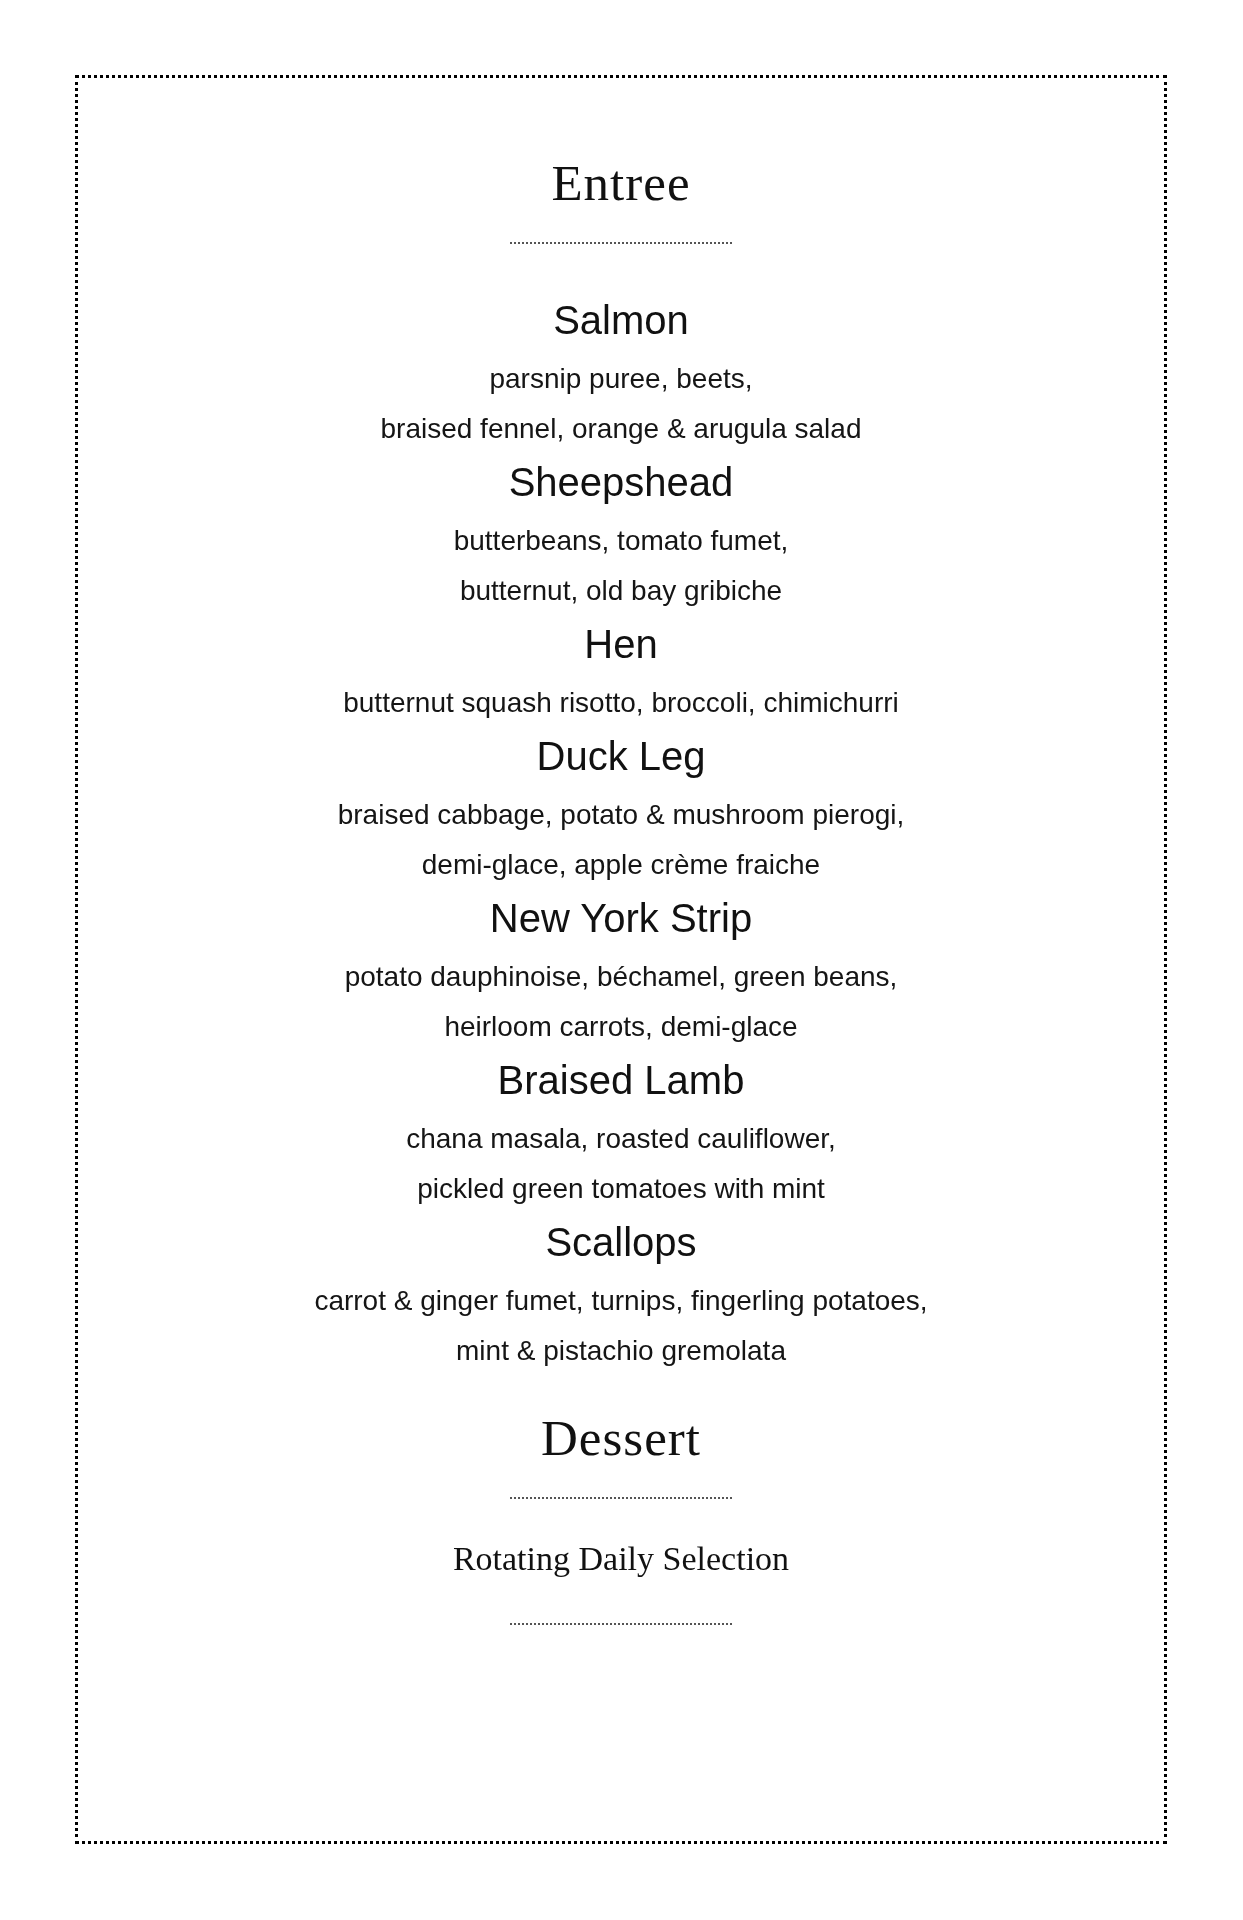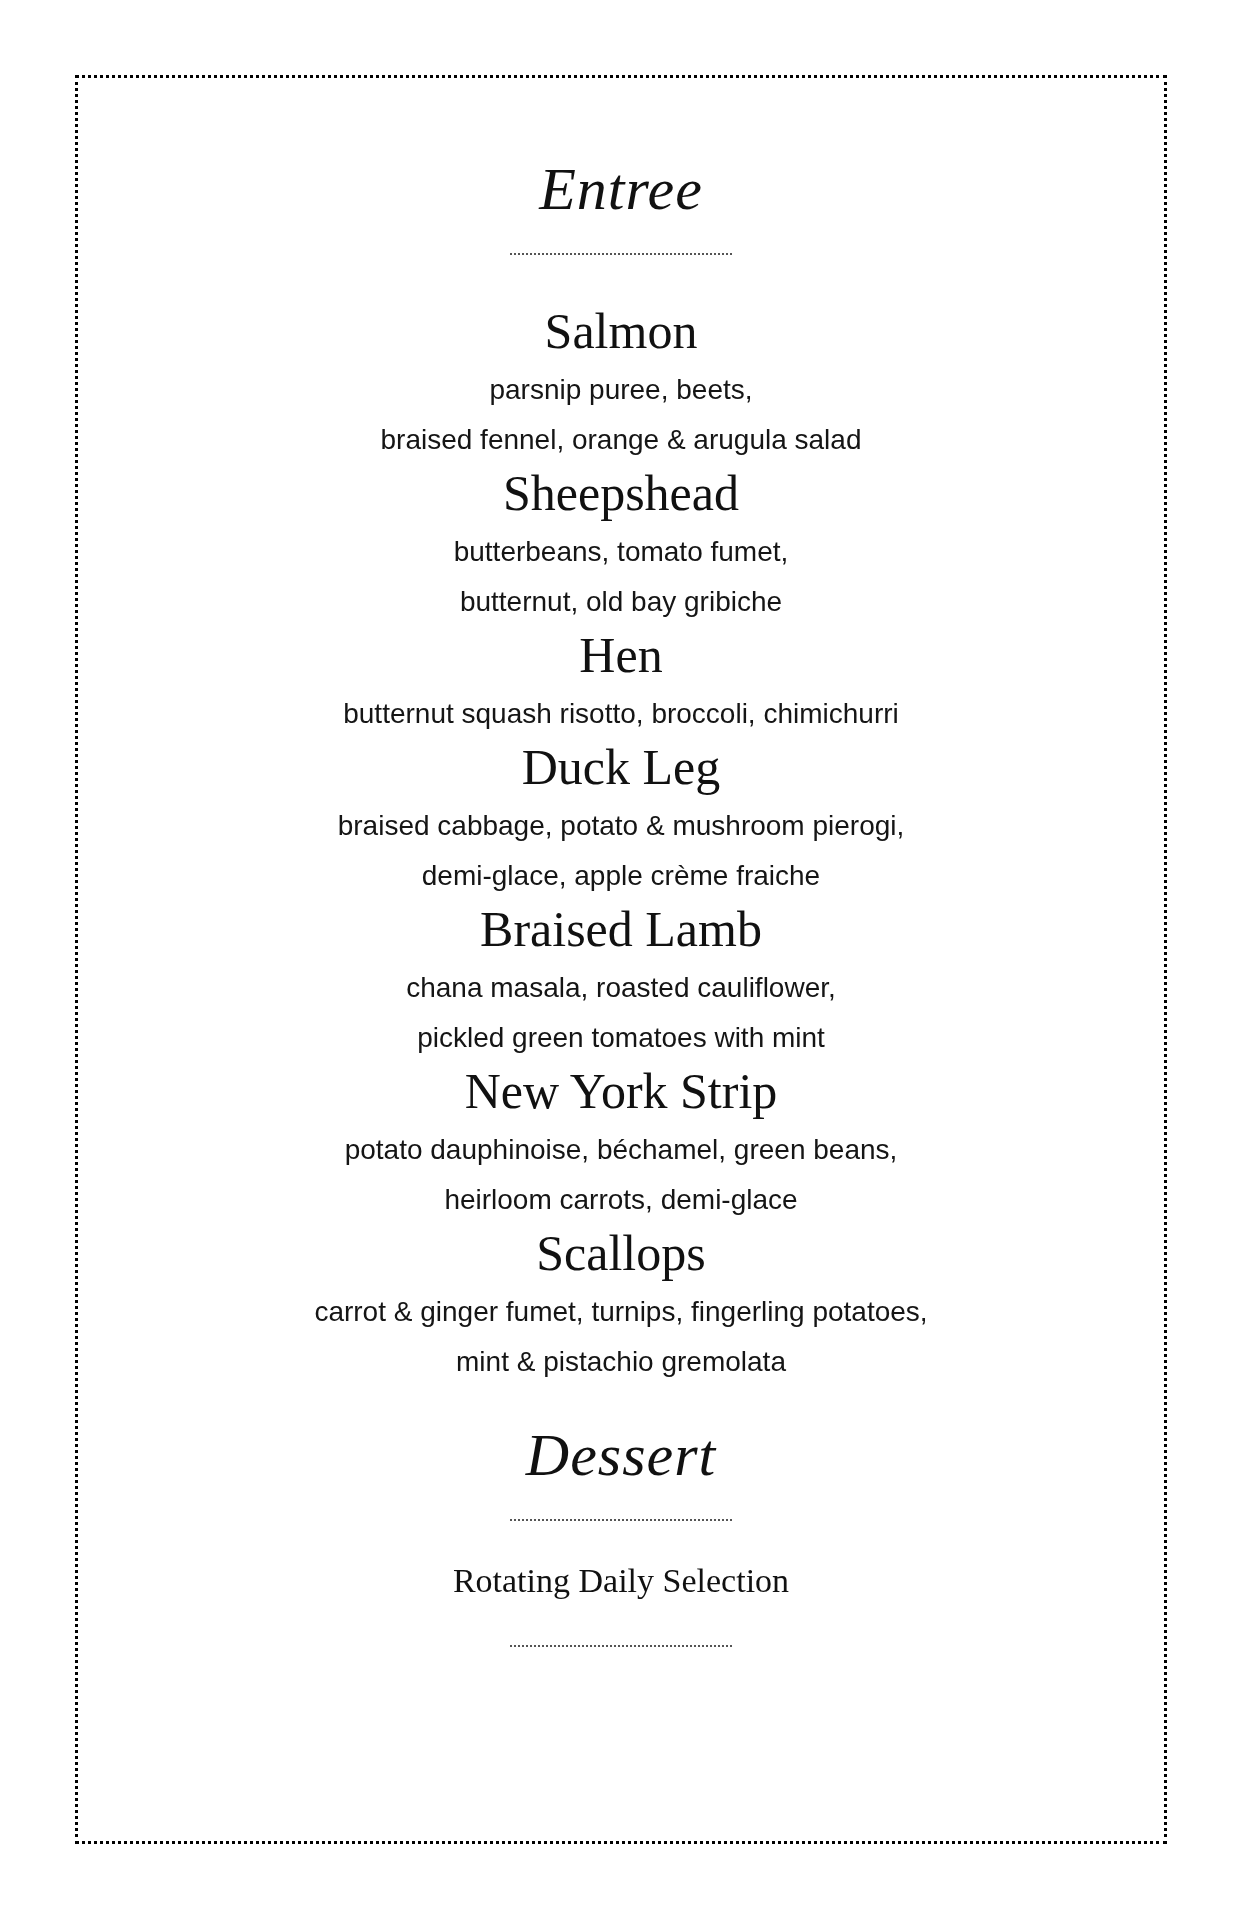--- a/index.html
+++ b/index.html
@@ -21,23 +21,22 @@
     position: absolute;
     left: 75px;
     top: 75px;
     width: 1092px;
     height: 1769px;
     border: 3px dotted #000000;
     text-align: center;
   }
   .section-title {
     font-family: "Liberation Serif", serif;
-    font-style: italic;
     font-weight: normal;
-    font-size: 60px;
+    font-size: 51px;
     line-height: 1.2;
     letter-spacing: 1px;
     margin-top: 75px;
   }
   .section-title.dessert {
     margin-top: 32px;
   }
   .divider {
     width: 222px;
     height: 0;
@@ -46,23 +45,23 @@
   }
   .divider.after-rotating {
     margin-top: 34px;
   }
   .menu-item {
   }
   .menu-item.first {
     margin-top: 48px;
   }
   .dish-name {
-    font-family: Liberation Serif, serif;
+    font-family: Liberation Sans, sans-serif;
     font-weight: normal;
-    font-size: 50px;
+    font-size: 40px;
     line-height: 56px;
     text-align: center;
   }
   .dish-desc {
     margin-top: 6px;
     font-family: "Liberation Sans", sans-serif;
     font-size: 28px;
     line-height: 50px;
     color: #151515;
   }
@@ -108,32 +107,32 @@
 
     <div class="menu-item">
       <div class="dish-name">Duck Leg</div>
       <div class="dish-desc">
         <div>braised cabbage, potato &amp; mushroom pierogi,</div>
         <div>demi-glace, apple crème fraiche</div>
       </div>
     </div>
 
     <div class="menu-item">
+      <div class="dish-name">New York Strip</div>
+      <div class="dish-desc">
+        <div>potato dauphinoise, béchamel, green beans,</div>
+        <div>heirloom carrots, demi-glace</div>
+      </div>
+    </div>
+
+    <div class="menu-item">
       <div class="dish-name">Braised Lamb</div>
       <div class="dish-desc">
         <div>chana masala, roasted cauliflower,</div>
         <div>pickled green tomatoes with mint</div>
-      </div>
-    </div>
-
-    <div class="menu-item">
-      <div class="dish-name">New York Strip</div>
-      <div class="dish-desc">
-        <div>potato dauphinoise, béchamel, green beans,</div>
-        <div>heirloom carrots, demi-glace</div>
       </div>
     </div>
 
     <div class="menu-item">
       <div class="dish-name">Scallops</div>
       <div class="dish-desc">
         <div>carrot &amp; ginger fumet, turnips, fingerling potatoes,</div>
         <div>mint &amp; pistachio gremolata</div>
       </div>
     </div>

